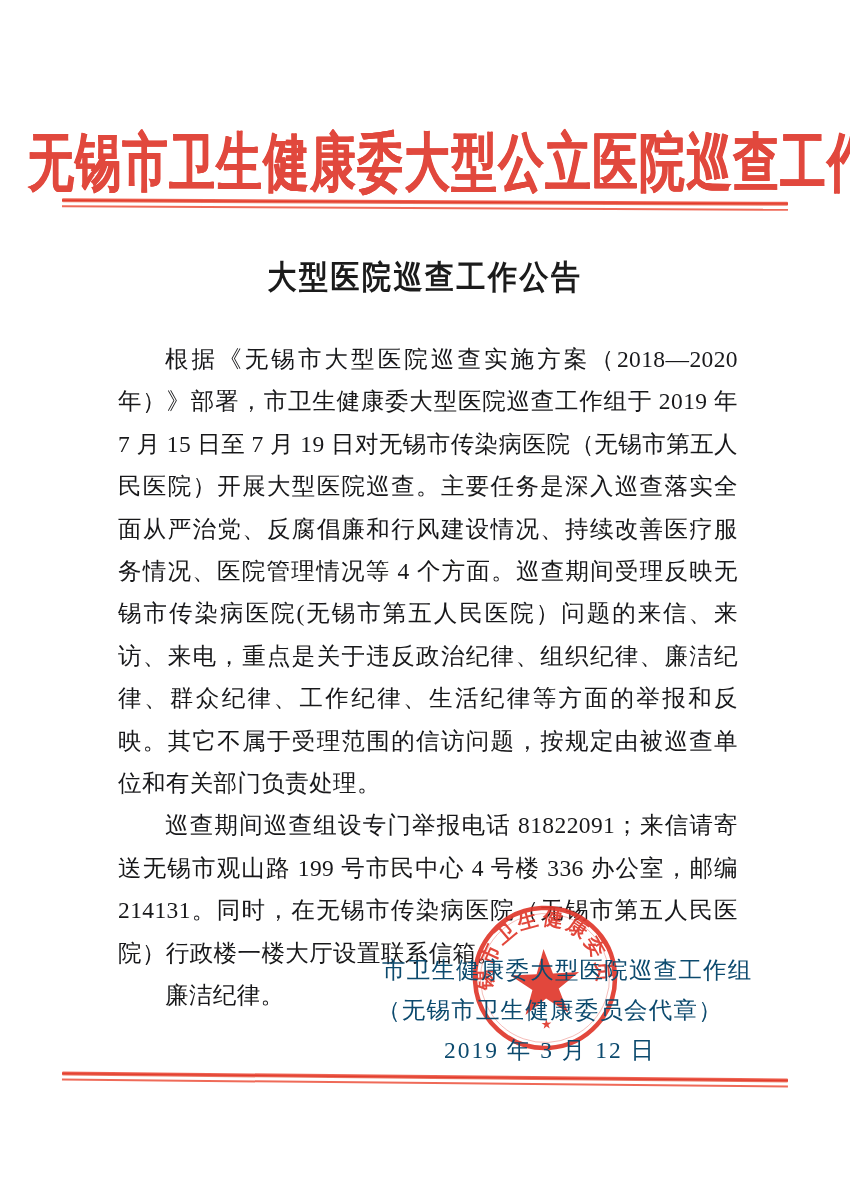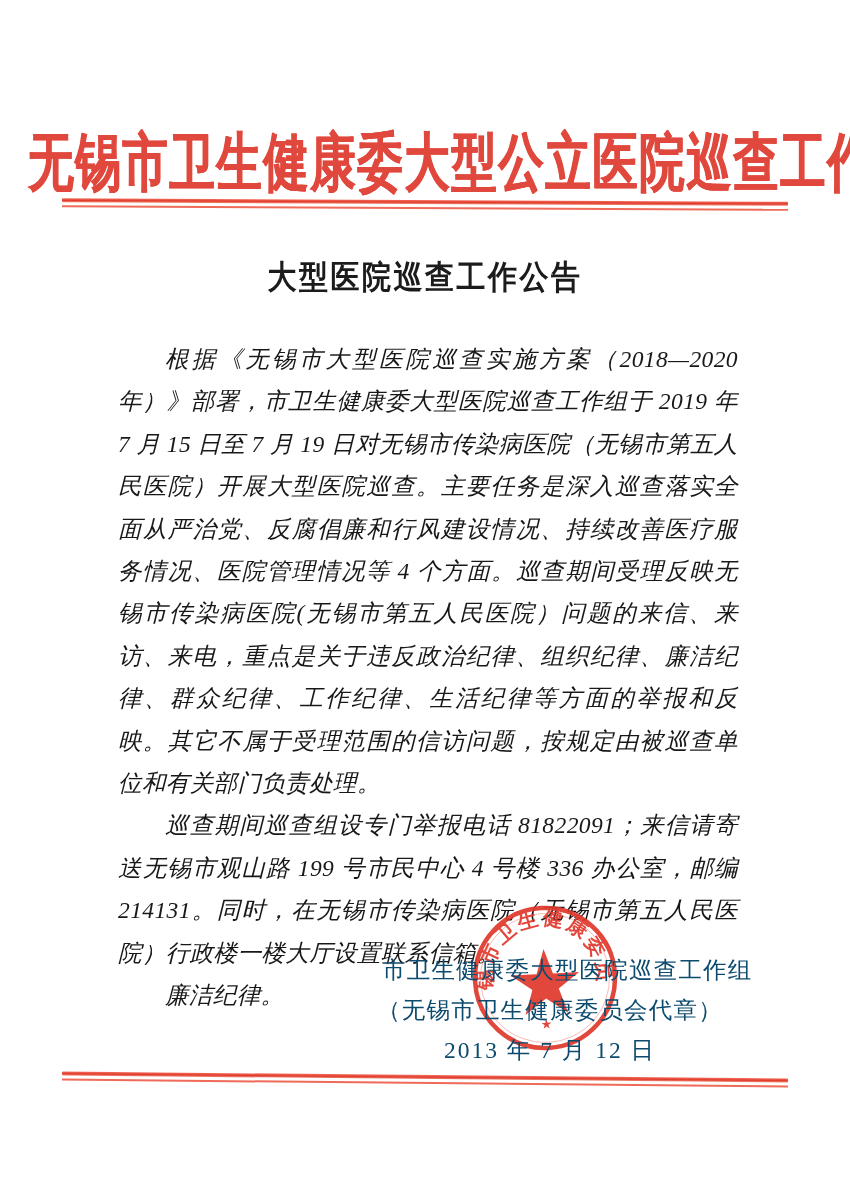--- a/index.html
+++ b/index.html
@@ -86,21 +86,20 @@
     left: 118px;
     top: 338px;
     width: 620px;
     font-family: "Liberation Serif", "DejaVu Serif", serif;
     font-size: 23.5px;
     line-height: 42.4px;
     color: #18181a;
     text-align: justify;
     text-justify: inter-ideograph;
     letter-spacing: 0.4px;
-    font-style: italic;
   }
   .body-text p {
     margin: 0;
     text-indent: 2em;
   }
 
   
   .signature {
     position: absolute;
     left: 360px;
@@ -166,21 +165,21 @@
         <textPath href="#sealArc" startOffset="50%" text-anchor="middle">无锡市卫生健康委员会</textPath>
       </text>
       <polygon points="75,46 83.2,70.8 109.4,70.8 88.2,86.2 96.4,111 75,95.6 53.6,111 61.8,86.2 40.6,70.8 66.8,70.8" fill="#e0382c"></polygon>
       <text x="75" y="125" text-anchor="middle" font-family="'Liberation Serif','DejaVu Serif',serif" font-size="11" font-weight="bold" fill="#e0382c" letter-spacing="2">★</text>
     </svg>
   </div>
 
   <div class="signature">
     <div class="sig-line sig-org">市卫生健康委大型医院巡查工作组</div>
     <div class="sig-line">（无锡市卫生健康委员会代章）</div>
-    <div class="sig-line sig-date">2013 年 7 月 12 日</div>
+    <div class="sig-line sig-date">2019 年 3 月 12 日</div>
   </div>
 
   <div class="rule-wrap bottom">
     <div class="rule-thick"></div>
     <div class="rule-gap"></div>
     <div class="rule-thin"></div>
   </div>
 
 </div>
 

